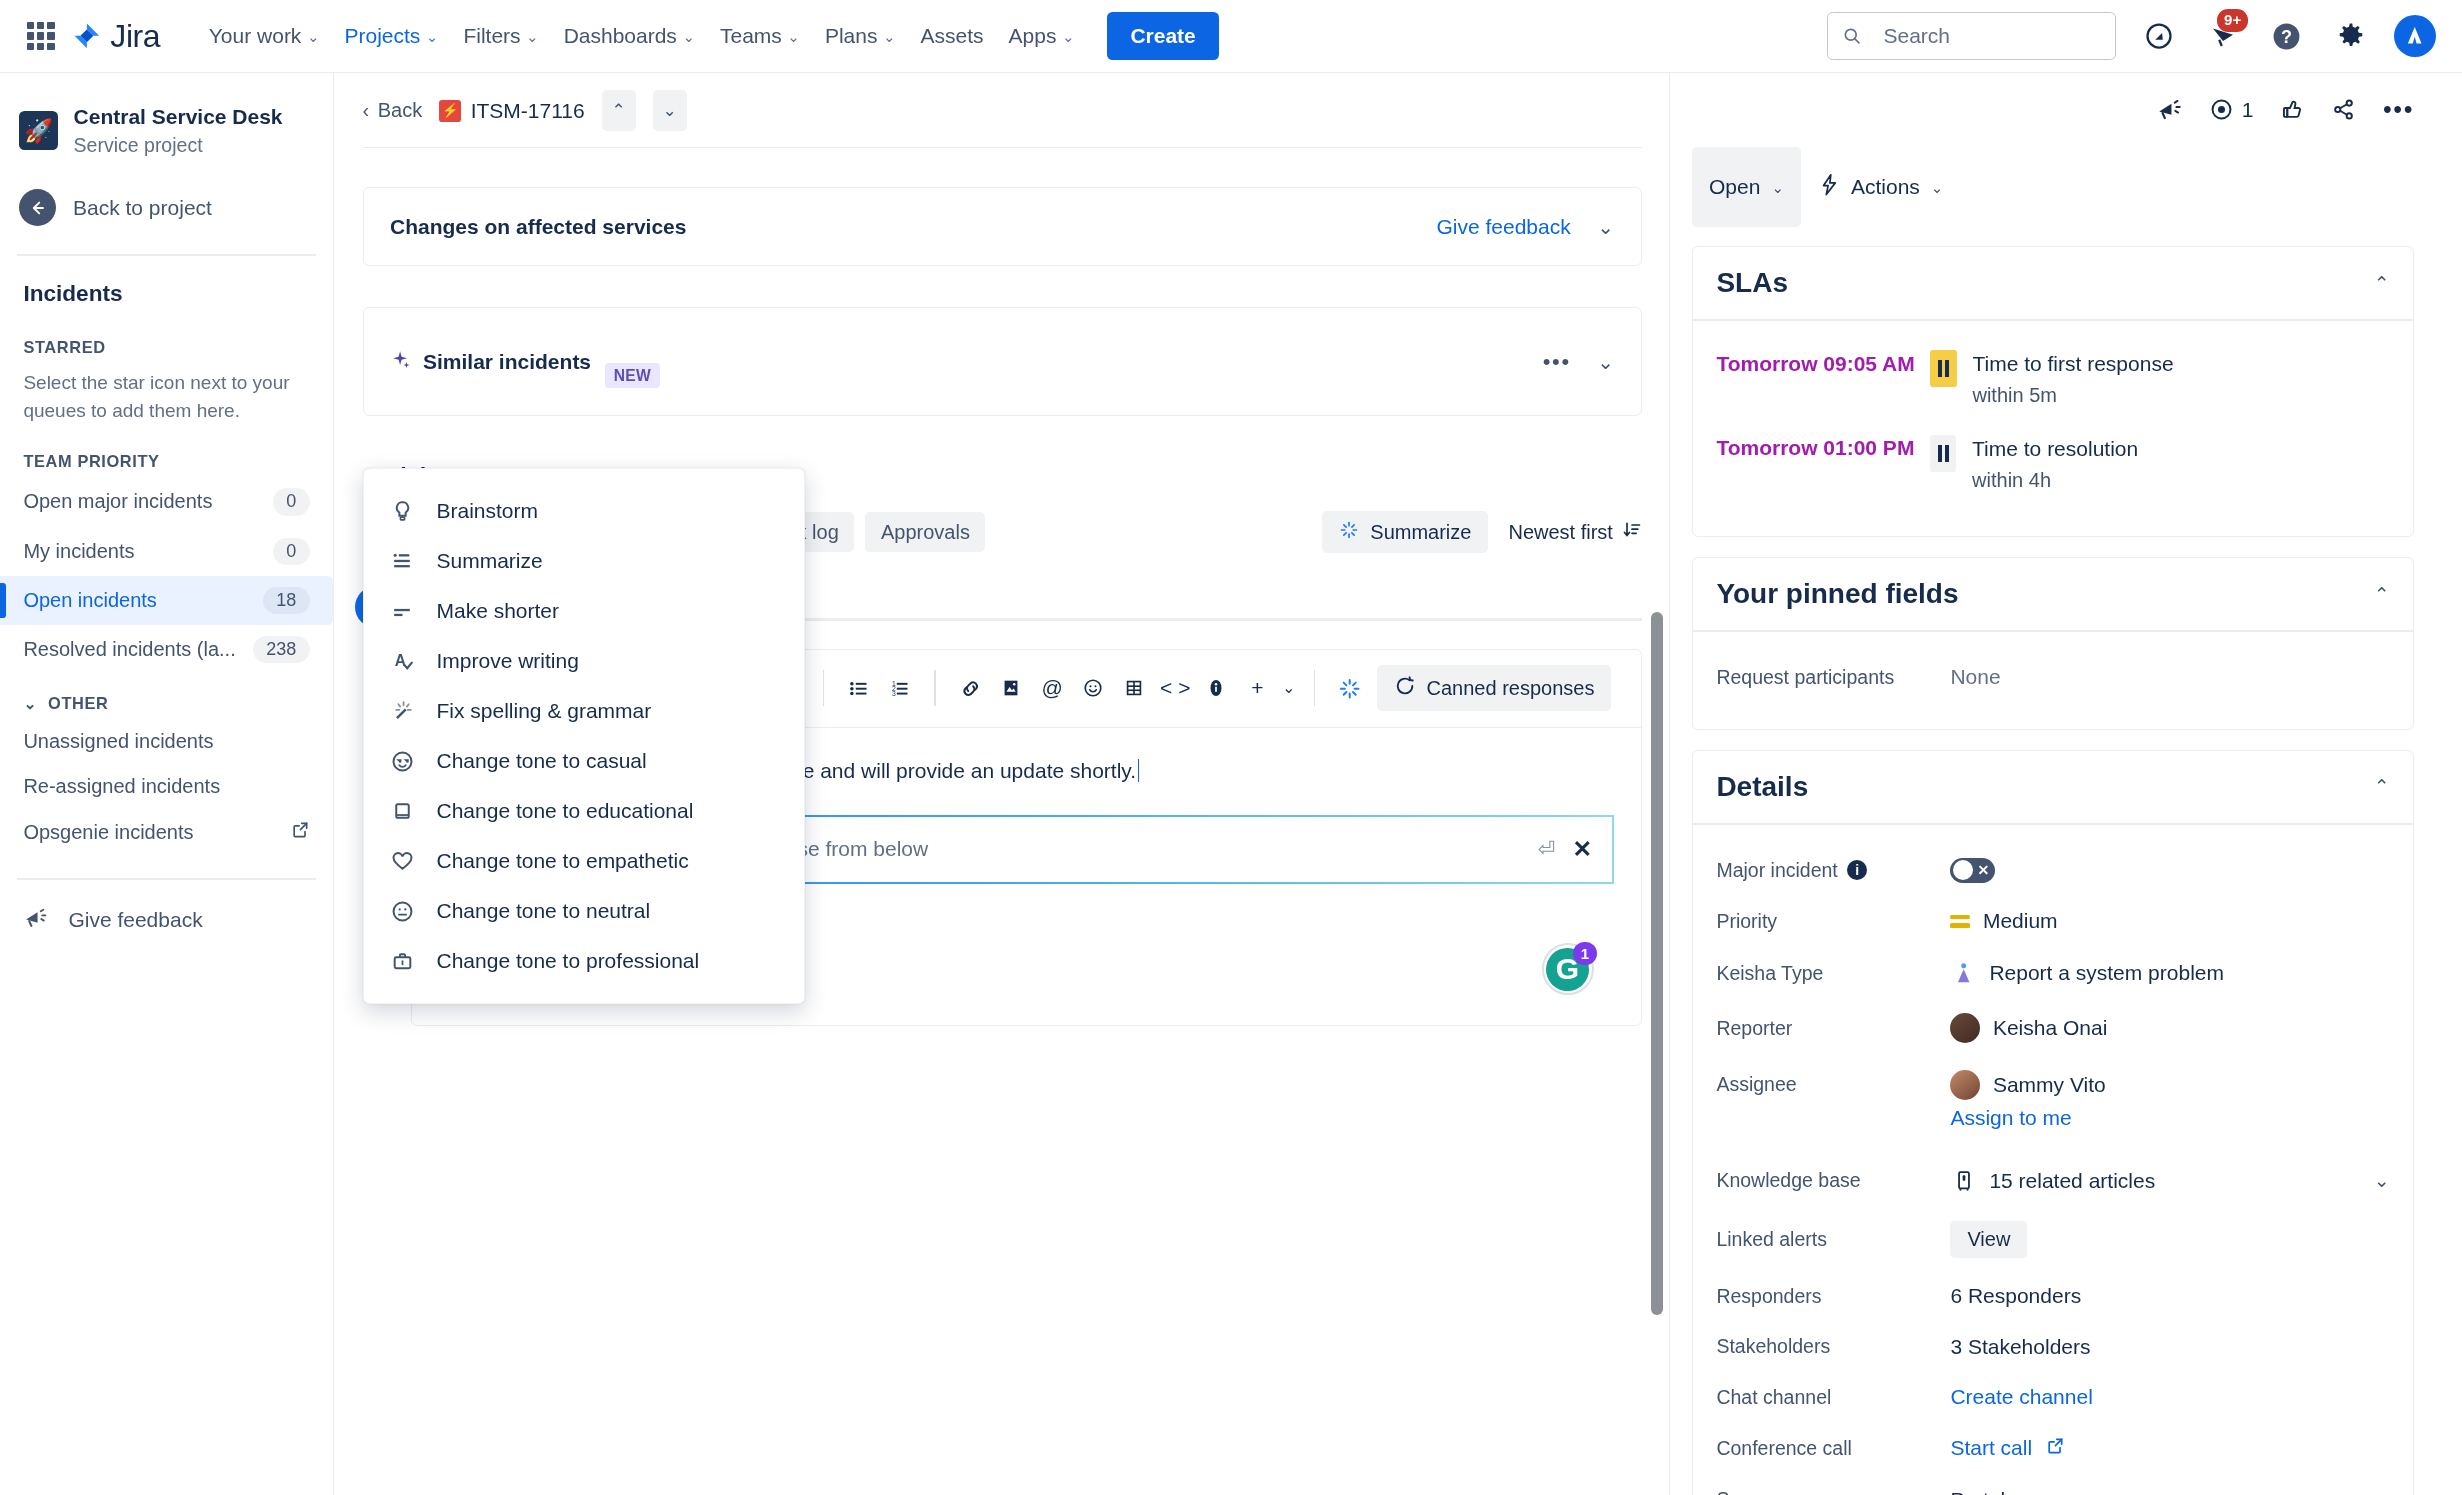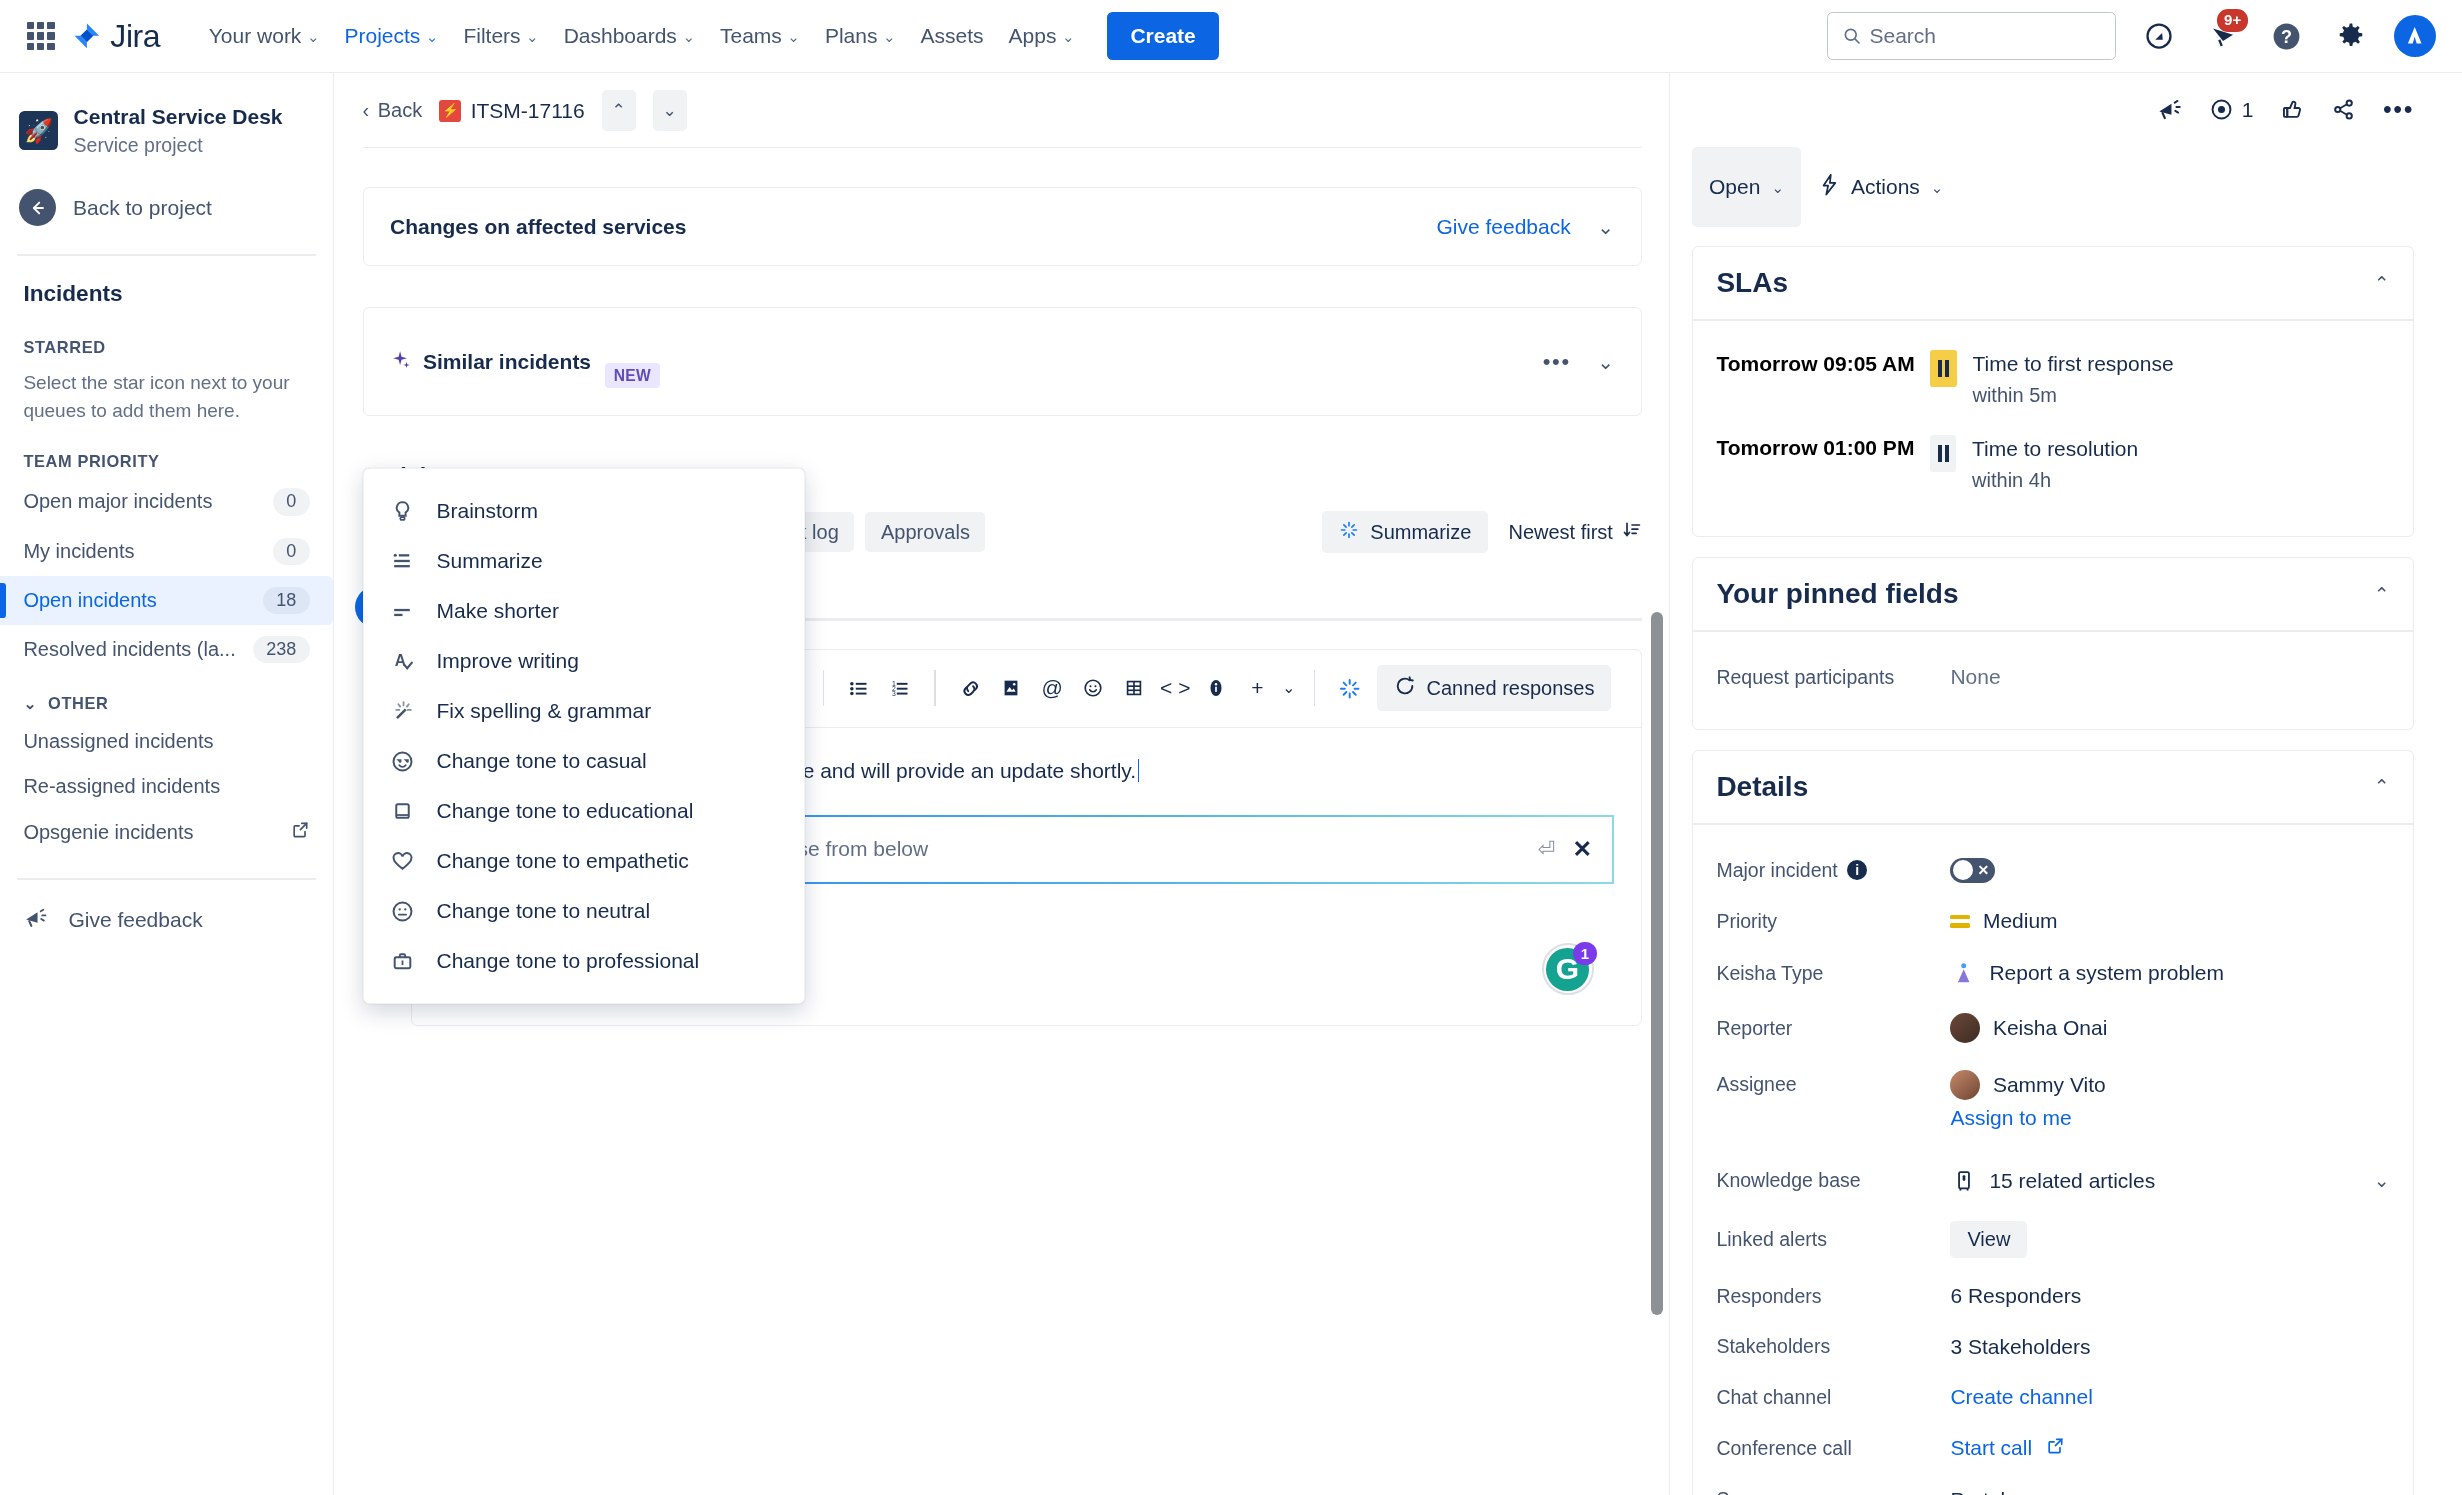--- a/index.html
+++ b/index.html
@@ -35,21 +35,21 @@
     height: 5.5px; background: #0C66E4; border-radius: 2.3px;
   }
   .chev { font-size: 15px; line-height: 1; opacity: 0.85; }
   .create-btn {
     background: #0C66E4; color: #fff; font-size: 21px; font-weight: bold;
     padding: 11.7px 23.4px; border-radius: 5.5px; margin-left: 20px; cursor: pointer;
   }
   .nav-right { margin-left: auto; display: flex; align-items: center; gap: 22px; }
   .searchbox {
     width: 289px; height: 48px; border: 1.6px solid #C1C7D0; border-radius: 5.5px;
-    display: flex; align-items: center; padding: 0 14px; gap: 8px; cursor: text;
+    display: flex; align-items: center; padding: 0 14px; gap: 22px; cursor: text;
   }
   .searchbox .ph { color: #626F86; font-size: 21px; }
   .icon-btn { width: 42px; height: 42px; display: flex; align-items: center;
     justify-content: center; cursor: pointer; position: relative; border-radius: 50%; }
   .badge9 {
     position: absolute; top: -6.2px; right: -4.7px; background: #C9372C; color: #fff;
     font-size: 15px; font-weight: bold; border-radius: 11px; padding: 1.6px 7px; line-height: 1.3;
   }
   .avatar-blue { width: 42px; height: 42px; border-radius: 50%; background: #0C66E4;
     display: flex; align-items: center; justify-content: center; cursor: pointer; }
@@ -200,21 +200,21 @@
   .actionsbtn { display: flex; align-items: center; gap: 11px; font-size: 21px; color: #172B4D; cursor: pointer; }
 
   .card { border: 1.6px solid #EBECF0; border-radius: 6.2px; margin-bottom: 20px; }
   .card-head { display: flex; align-items: center; padding: 20px 23.4px; }
   .card-title { font-size: 28px; font-weight: bold; color: #172B4D; }
   .card-chev { margin-left: auto; font-size: 19px; color: #44546F; cursor: pointer; }
   .card-rule { height: 1.6px; background: #EBECF0; }
   .card-body { padding: 20px 23.4px 26.5px 23.4px; }
 
   .sla { display: flex; align-items: flex-start; gap: 0; padding: 9.4px 0 17px 0; }
-  .sla-time { font-size: 21px; font-weight: bold; color: #000000; white-space: nowrap; padding-top: 1.6px; }
+  .sla-time { font-size: 21px; font-weight: bold; color: #a21caf; white-space: nowrap; padding-top: 1.6px; }
   .sla-pause { width: 26.5px; height: 37px; border-radius: 3.1px; display:flex; align-items:center;
     justify-content:center; margin: 0 15.6px; flex: 0 0 auto; }
   .sla-pause.warn { background: #F5CD47; }
   .sla-pause.mute { background: #F1F2F4; }
   .sla-pause i { width: 3.9px; height: 17px; background: #172B4D; display:block; margin: 0 1.6px; }
   .sla-text { font-size: 21px; color: #172B4D; line-height: 1.3; }
   .sla-text .sub { color: #44546F; font-size: 20px; display: block; margin-top: 4.7px; }
 
   .frow { display: flex; align-items: center; padding: 13.3px 0; }
   .flabel { width: 234px; flex: 0 0 auto; font-size: 19.5px; color: #44546F; display: flex;

